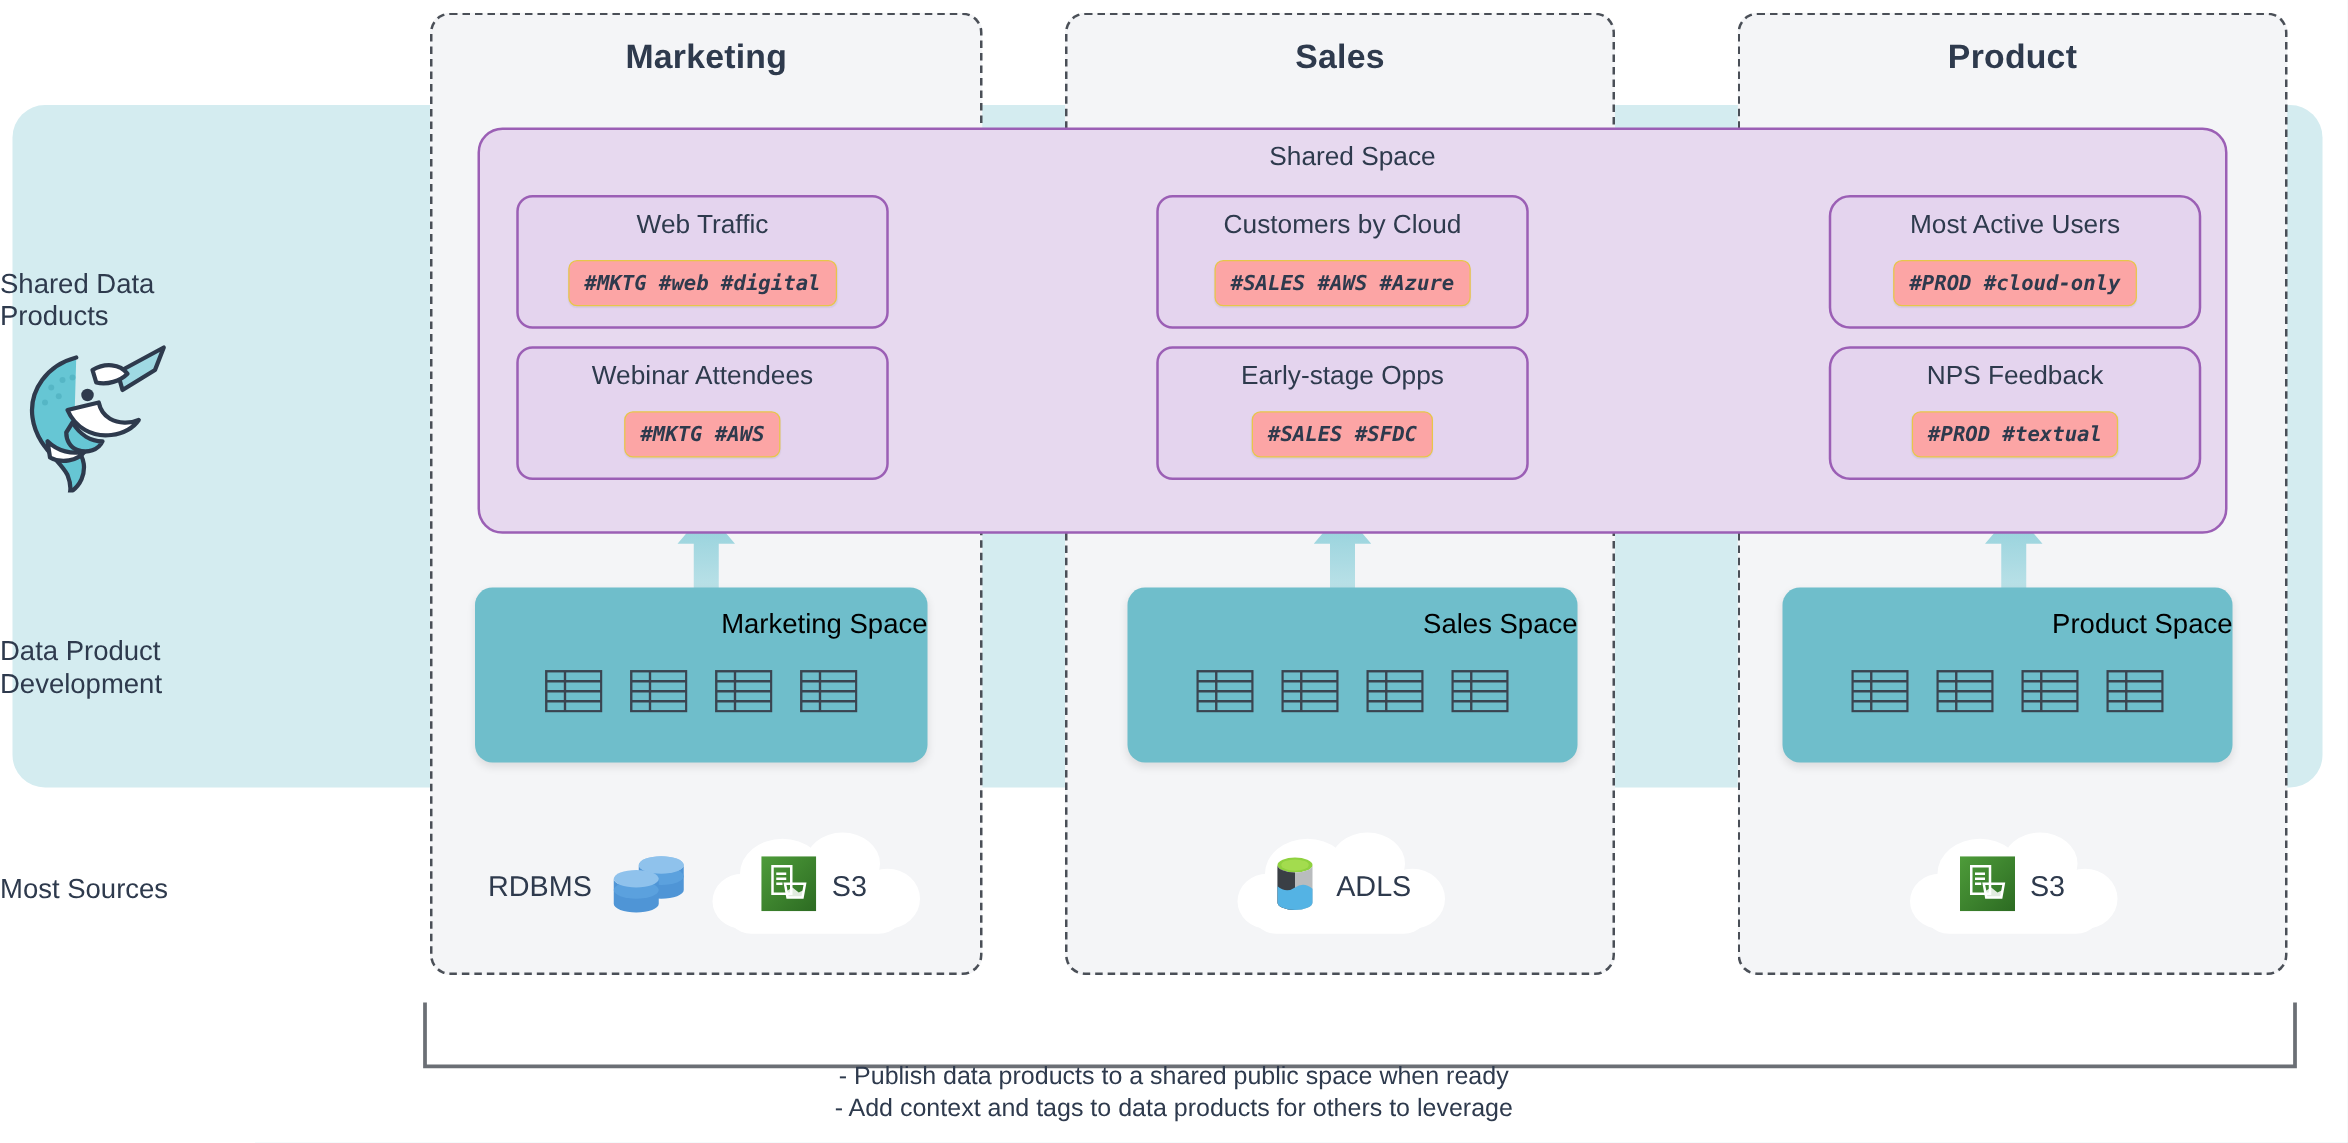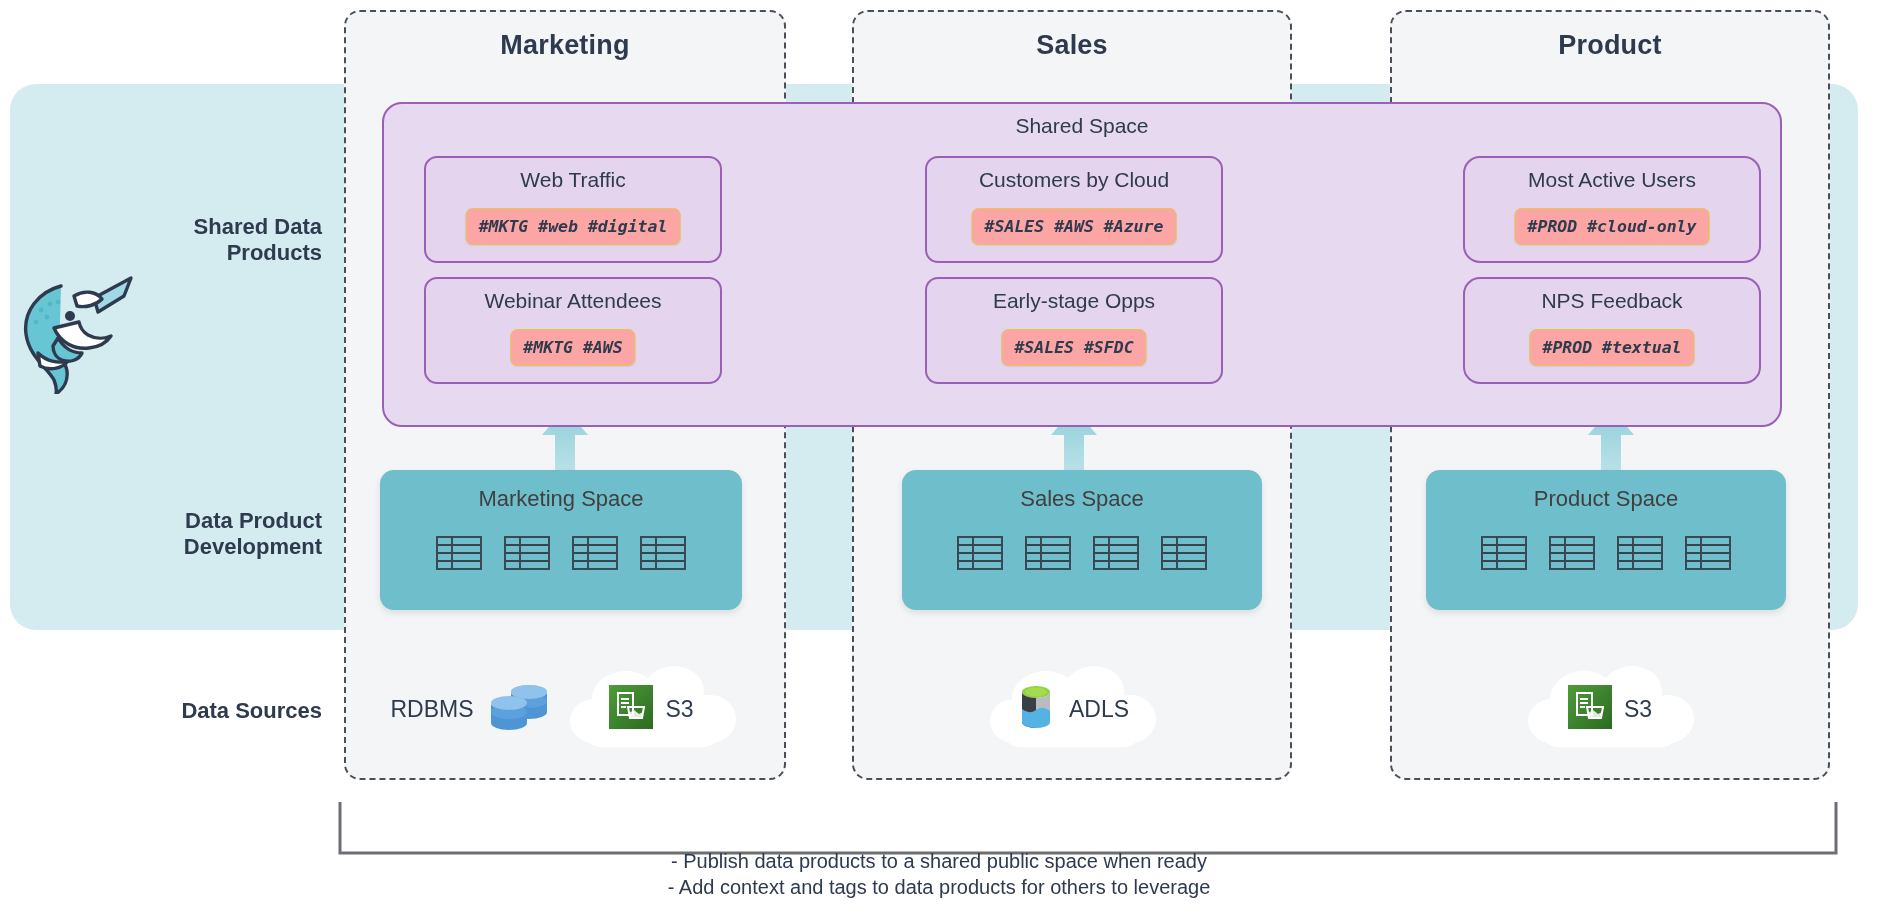--- a/index.html
+++ b/index.html
@@ -57,21 +57,21 @@
     top:50px; height:37px;
     display:flex; align-items:center; justify-content:center;
     background:#fca5a5; border:1.8px solid #e7c649; border-radius:7px;
     font-family:"DejaVu Sans Mono","Liberation Mono",monospace;
     font-size:16.5px; font-weight:bold; font-style:italic;
     color:#2e3a4d; padding:0 12px; white-space:nowrap;
     box-shadow:0 1px 1px rgba(0,0,0,.06);
   }
 
   
-  .c-mktg { left:424px; }
+  .c-mktg { left:413px; }
   .c-sale { left:925px; }
   .c-prod { left:1463px;border-radius:17px; }
   .row-1  { top:156px; }
   .row-2  { top:277px; }
 
   
   .arrow { position:absolute; width:48px; height:70px; z-index:3; }
   .arrow.a1 { left:541px; top:408px; }
   .arrow.a2 { left:1050px; top:408px; }
   .arrow.a3 { left:1587px; top:408px; }
@@ -79,22 +79,22 @@
   
   .space-box {
     position:absolute; top:470px; height:140px;
     background:#6fbecb; border-radius:14px; z-index:3;
     box-shadow:0 3px 7px rgba(0,0,0,.10);
   }
   .space-box.marketing { left:380px; width:362px; }
   .space-box.sales     { left:902px; width:360px; }
   .space-box.product   { left:1426px; width:360px; }
   .space-title {
-    position:absolute; top:16px; left:0; width:100%; text-align:center;
-    font-size:22px; color:#404040;
+    position:absolute; top:16px; left:0; width:100%; text-align:right;
+    font-size:22px; color:#000000;
   }
   .tbl-row {
     position:absolute; top:66px; left:0; width:100%;
     display:flex; justify-content:center; gap:22px;
   }
 
   
   .ds-row { position:absolute; top:648px; height:122px; z-index:3; }
   .ds-row.marketing { left:344px; width:442px; }
   .ds-row.sales     { left:852px; width:440px; }
@@ -106,22 +106,22 @@
   .ds-item { display:flex; align-items:center; gap:14px; }
   .ds-label { font-size:23px; color:#2e3a4d; }
 
   .cloud-wrap { position:relative; width:176px; height:100px;
                 display:flex; align-items:center; justify-content:center; }
   .cloud-bg { position:absolute; inset:0; }
   .cloud-content { position:relative; display:flex; align-items:center; gap:12px; z-index:2; }
 
   
   .axis-label {
-    position:absolute; right:0; text-align:right;
-    font-size:22px; font-weight:bold; color:#2e3a4d; line-height:1.18;
+    position:absolute; right:0; 
+    font-size:22px; font-weight:normal; color:#2e3a4d; line-height:1.18;
     z-index:5;
   }
   .axis-wrap { position:absolute; left:0; width:322px; z-index:5; }
   .lbl-shared { top:214px; }
   .lbl-devel  { top:508px; }
   .lbl-source { top:698px; }
 
   
   .narwhal { position:absolute; left:14px; top:268px; z-index:5; }
 
@@ -432,21 +432,21 @@
       <span>Products</span>
     </div>
   </div>
   <div class="axis-wrap lbl-devel">
     <div class="axis-label" style="position:static;">
       <span>Data Product</span><br>
       <span>Development</span>
     </div>
   </div>
   <div class="axis-wrap lbl-source">
-    <div class="axis-label" style="position:static;">Data Sources</div>
+    <div class="axis-label" style="position:static;">Most Sources</div>
   </div>
 
   <div class="narwhal">
     <svg width="126" height="126" viewBox="0 0 126 126">
       <g stroke="#2e3a4d" stroke-width="3.4" stroke-linejoin="round" stroke-linecap="round">
         <path d="M47 18 C24 24 9 44 12 66 c3 23 22 34 28 46 c2 5 3 9 2 14 c9 -6 12 -15 11 -23 c-1 -7 -5 -12 -8 -16" fill="#66c6d4"></path>
         <path d="M40 60 c6 14 20 22 35 20 c10 -1 18 -6 22 -12 c-7 3 -16 3 -23 -1 c-5 -3 -8 -8 -9 -13 z" fill="#ffffff"></path>
         <path d="M24 85 c8 8 20 11 30 8 c-6 8 -19 10 -28 5 z" fill="#ffffff"></path>
         <path d="M44 70 c6 10 15 15 24 15 c-3 7 -12 10 -20 7 c-6 -2 -9 -8 -9 -14 z" fill="#66c6d4"></path>
         <path d="M80 30 L117 10 L110 28 L84 44 Z" fill="#9fd9e3"></path>

